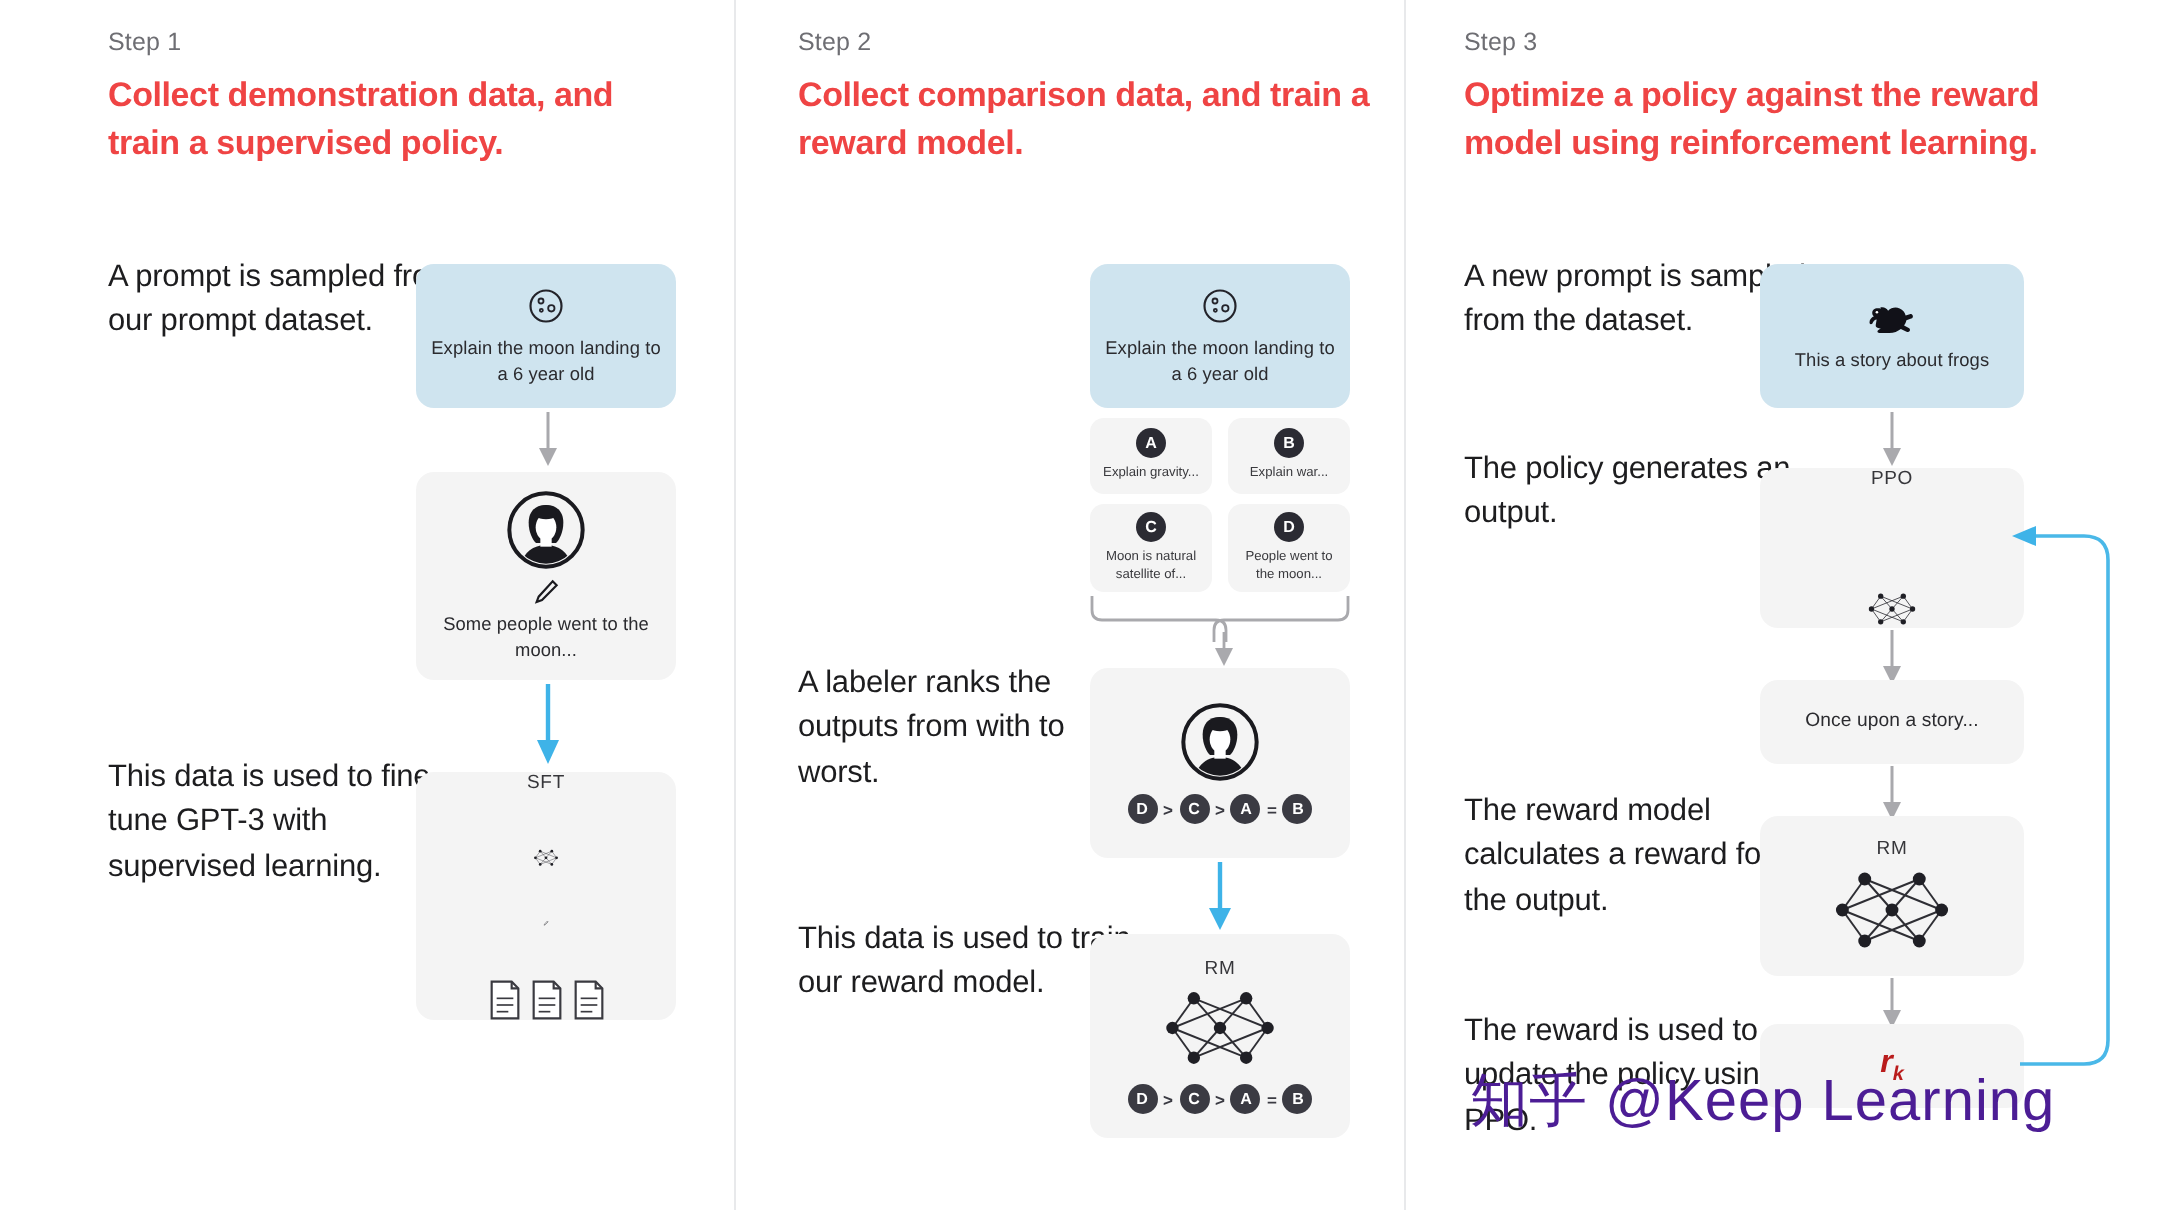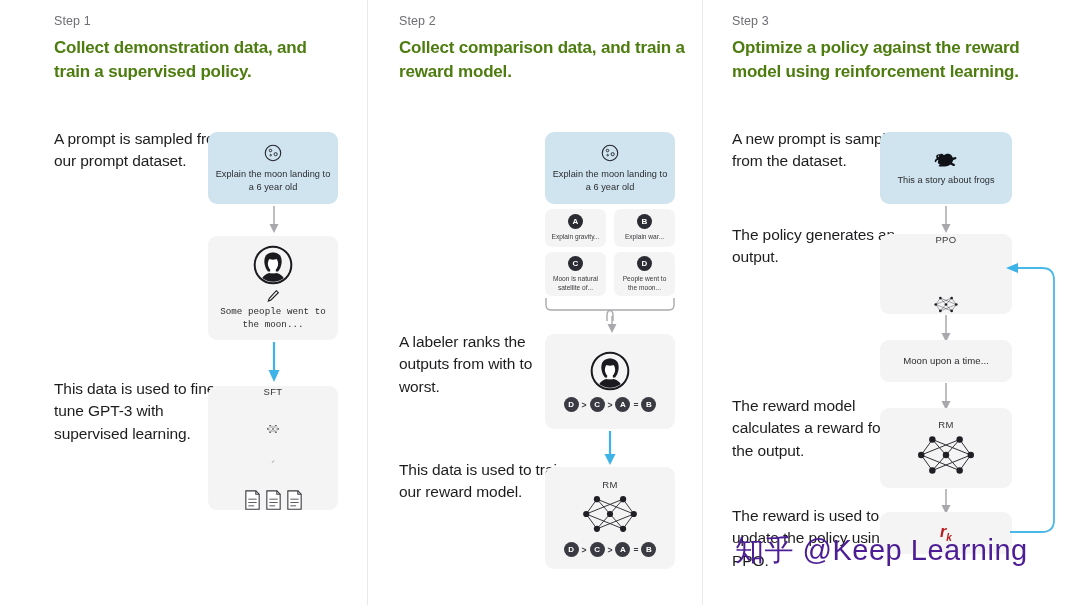--- a/index.html
+++ b/index.html
@@ -19,21 +19,21 @@
   .col1 { left: 40px;  width: 320px; }
   .col2 { left: 385px; width: 310px; }
   .col3 { left: 718px; width: 330px; }
 
   .step-label {
     position: absolute; top: 14px; left: 14px;
     font-size: 12.5px; color: #6e6e73; letter-spacing: .1px;
   }
   .step-title {
     position: absolute; top: 36px; left: 14px;
-    font-size: 17px; font-weight: bold; color: #4d7c0f;
+    font-size: 17px; font-weight: bold; color: #ef4444;
     line-height: 1.42; letter-spacing: -.2px;
     width: 290px;
   }
 
   .para {
     position: absolute; left: 14px;
     font-size: 15.5px; color: #1d1d1f; line-height: 1.44;
     width: 178px; letter-spacing: -.1px;
   }
 
@@ -113,21 +113,21 @@
         <circle cx="9.2" cy="14.6" r="0.9" fill="none" stroke="#23232a" stroke-width="1.1"></circle>
       </svg>
       <div class="card-txt">Explain the moon landing to a 6 year old</div>
     </div>
 
     <svg class="arrow" style="left:222px; top:206px;" width="24" height="28">
       <line x1="12" y1="0" x2="12" y2="20" stroke="#a9a9ad" stroke-width="1.5"></line>
       <polygon points="12,27 7.5,18 16.5,18" fill="#a9a9ad"></polygon>
     </svg>
 
-    <div class="card card-grey" style="left:168px; top:236px; width:130px; height:104px;font-family:Liberation Mono, monospace;">
+    <div class="card card-grey" style="left:168px; top:236px; width:130px; height:104px;">
       <svg width="40" height="40" viewBox="0 0 48 48">
         <circle cx="24" cy="24" r="22" fill="none" stroke="#1a1a1f" stroke-width="2.4"></circle>
         <clipPath id="c1">
             <circle cx="24" cy="24" r="20.2"></circle>
           </clipPath>
         <g clip-path="url(#c1)">
           <path d="M24 9c-7.2 0-10.4 4.6-10.4 10.6 0 5.6 2.4 10.4 4.4 12.2h12c2-1.8 4.4-6.6 4.4-12.2C34.4 13.6 31.2 9 24 9z" fill="#1a1a1f"></path>
           <ellipse cx="24" cy="22.4" rx="6.2" ry="8" fill="#ffffff"></ellipse>
           <path d="M17.8 15.6c2.6 2.6 9.8 2.6 12.4 0 0-4-3-6.4-6.2-6.4s-6.2 2.4-6.2 6.4z" fill="#1a1a1f"></path>
           <path d="M24 33c-7.8 0-13.5 4.8-14.8 11.5h29.6C37.5 37.8 31.8 33 24 33z" fill="#1a1a1f"></path>
@@ -367,21 +367,21 @@
         </g>
       </svg>
     </div>
 
     <svg class="arrow" style="left:216px; top:315px;" width="24" height="28">
       <line x1="12" y1="0" x2="12" y2="20" stroke="#a9a9ad" stroke-width="1.5"></line>
       <polygon points="12,27 7.5,18 16.5,18" fill="#a9a9ad"></polygon>
     </svg>
 
     <div class="card card-grey" style="left:162px; top:340px; width:132px; height:42px;">
-      <div class="card-txt" style="font-size:9.6px;">Moon upon a time...</div>
+      <div class="card-txt" style="font-size:9.6px;">Once upon a story...</div>
     </div>
 
     <svg class="arrow" style="left:216px; top:383px;" width="24" height="28">
       <line x1="12" y1="0" x2="12" y2="20" stroke="#a9a9ad" stroke-width="1.5"></line>
       <polygon points="12,27 7.5,18 16.5,18" fill="#a9a9ad"></polygon>
     </svg>
 
     <div class="card card-grey" style="left:162px; top:408px; width:132px; height:80px;">
       <div class="card-title">RM</div>
       <svg width="62" height="46" viewBox="0 0 100 74" style="margin-top:2px;">

